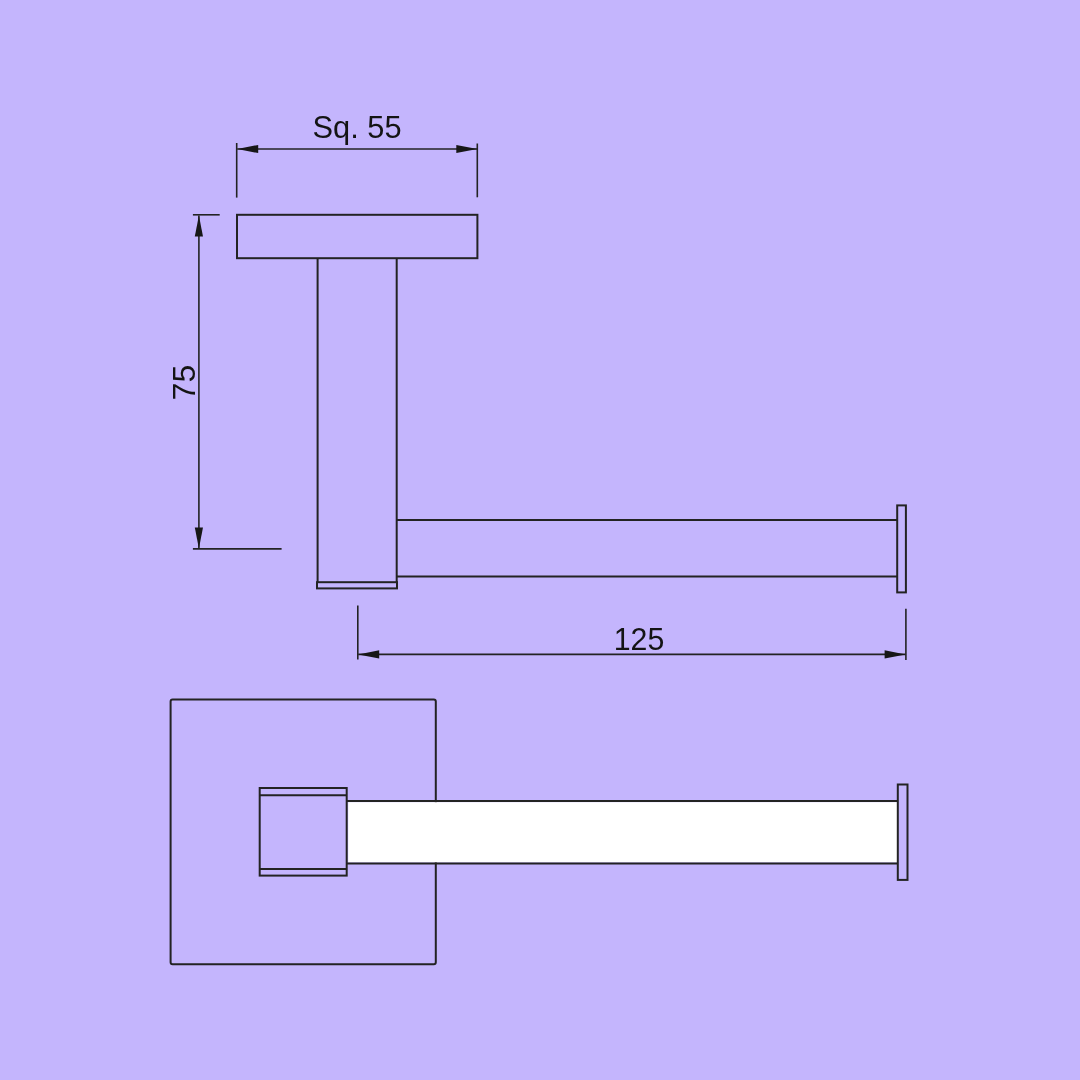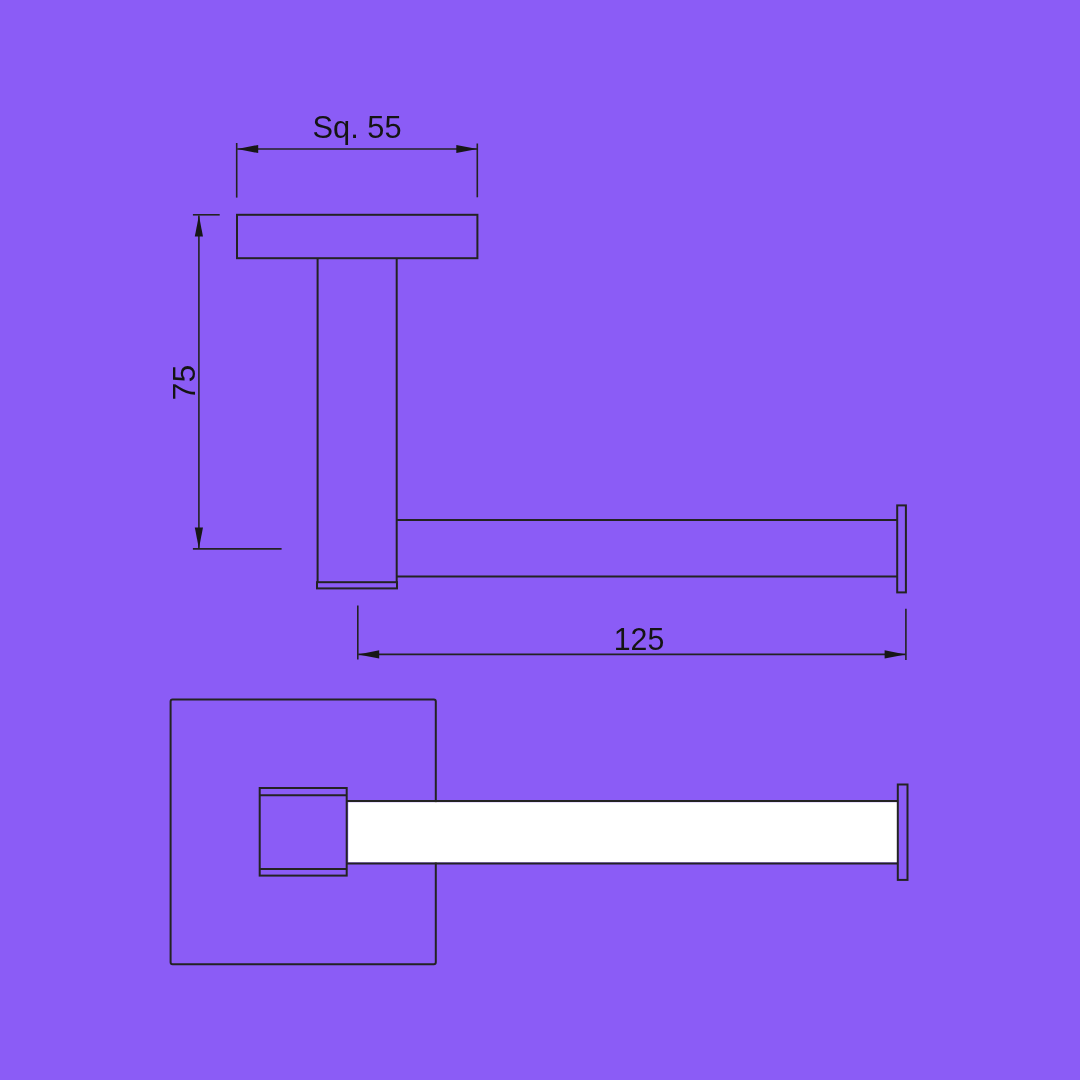--- a/index.html
+++ b/index.html
@@ -1,16 +1,16 @@
 <!DOCTYPE html>
 <html><head>
 <meta charset="utf-8">
 <style>
   html,body{margin:0;padding:0;background:#ffffff;}
-  .page{width:1080px;height:1080px;position:relative;overflow:hidden;background:#8b5cf6;}
+  .page{width:1080px;height:1080px;position:relative;overflow:hidden;background:#c4b5fd;}
   text{font-family:"Liberation Sans",sans-serif;fill:#141414;}
 </style>
 </head>
 <body>
 <div class="page">
 <svg width="1080" height="1080" viewBox="0 0 1080 1080" xmlns="http://www.w3.org/2000/svg">
 
   <g stroke="#232323" stroke-width="2" fill="none">
 
     <rect x="237" y="214.8" width="240.4" height="43.4"></rect>

